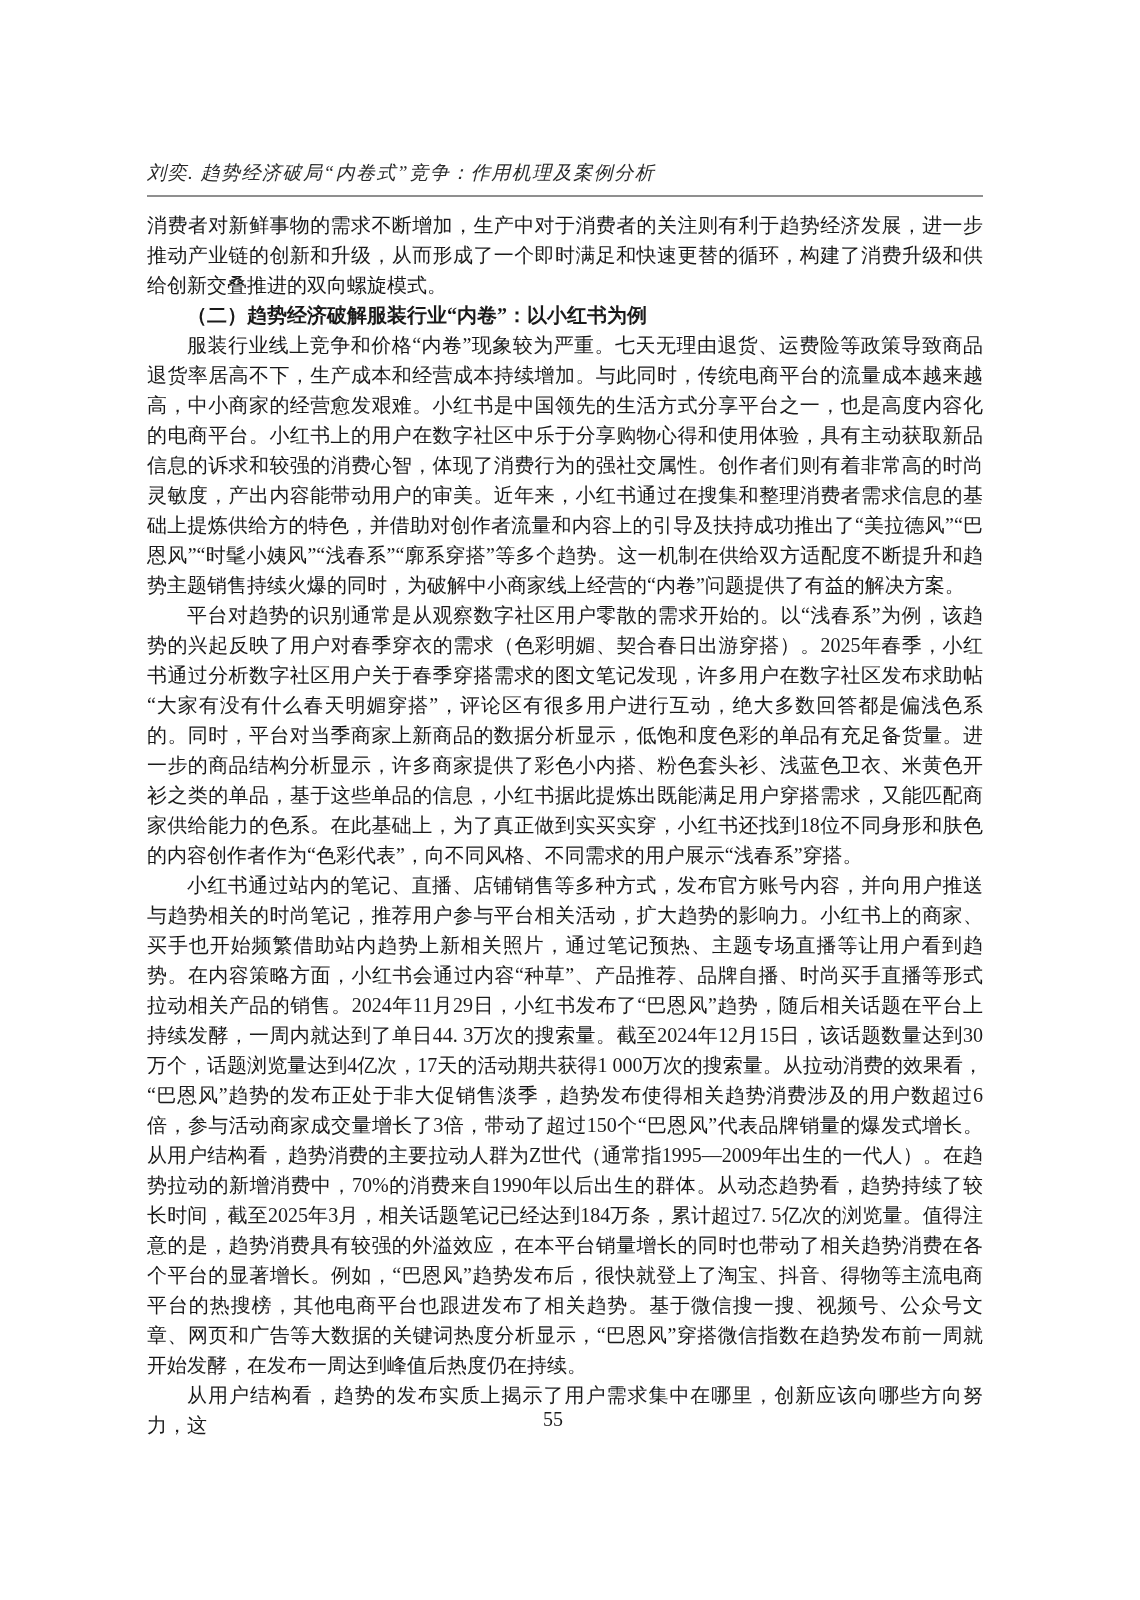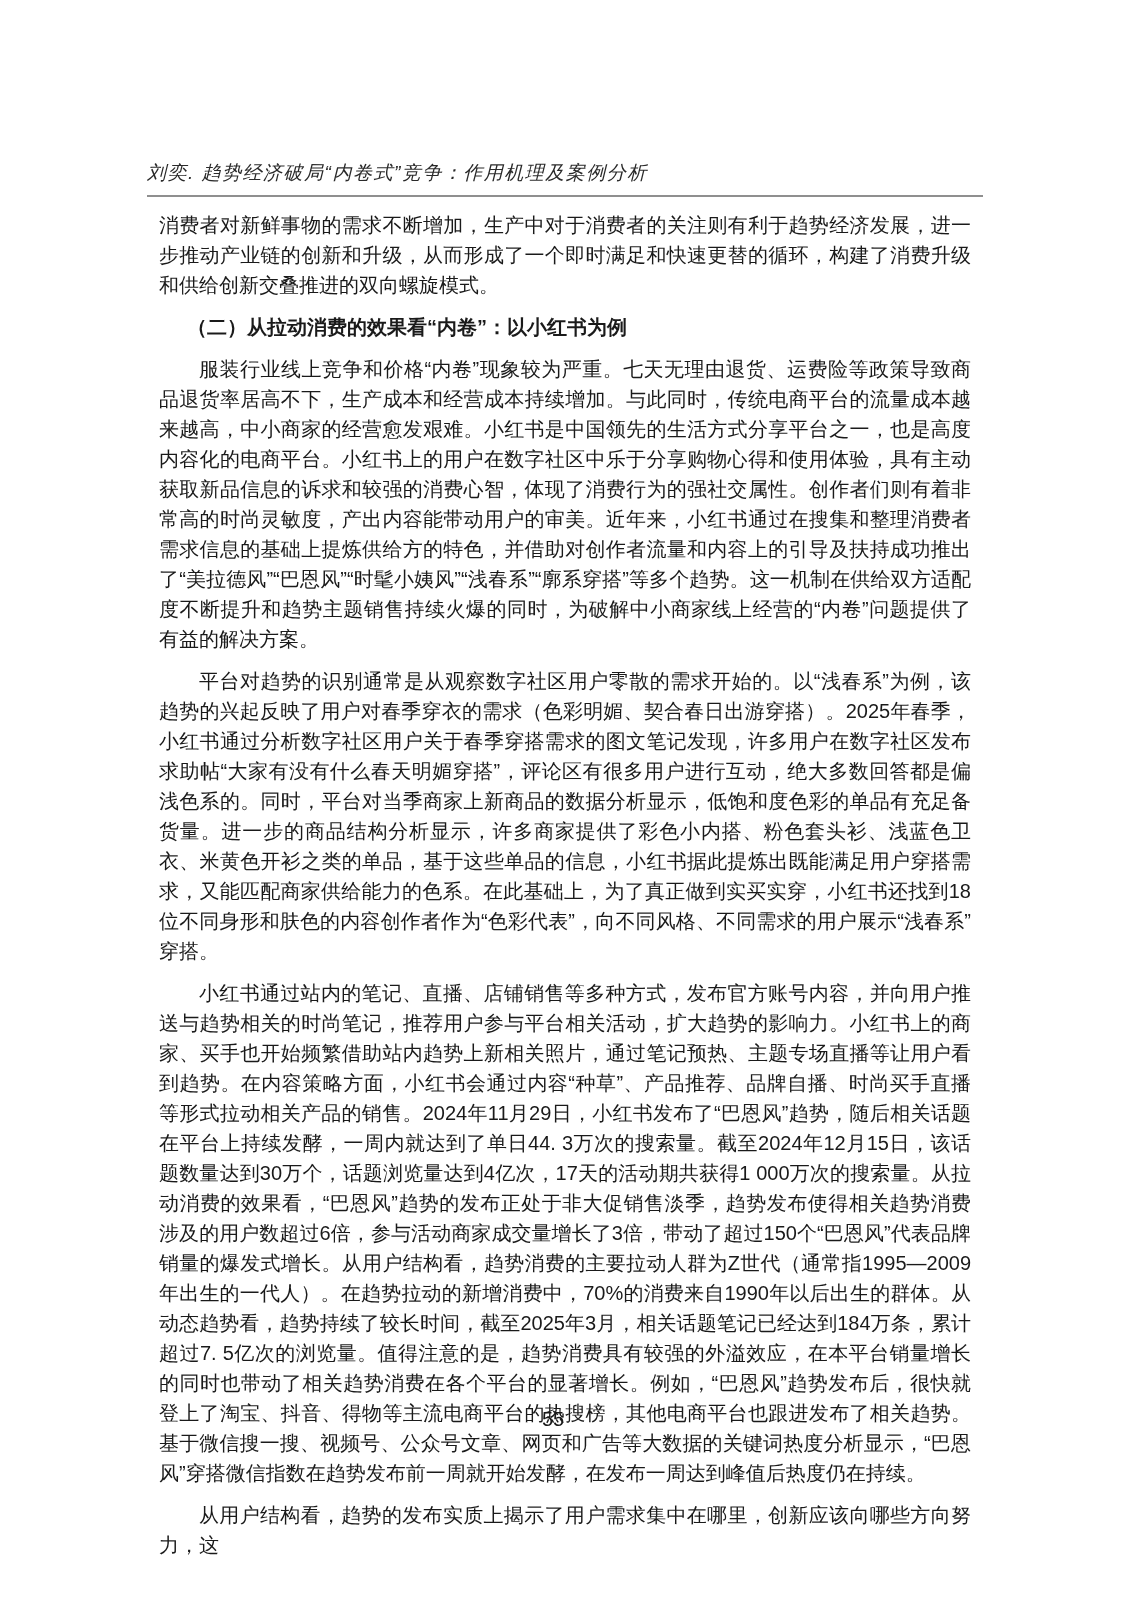--- a/index.html
+++ b/index.html
@@ -6,21 +6,21 @@
     margin: 0;
     padding: 0;
     background: #ffffff;
   }
   .page {
     position: relative;
     width: 1140px;
     height: 1600px;
     background: #ffffff;
     overflow: hidden;
-    font-family: Liberation Sans, sans-serif;
+    font-family: Liberation Serif, serif;
     color: #1a1a1a;
   }
   .content-column {
     position: absolute;
     left: 147px;
     top: 160px;
     width: 836px;
   }
   .running-header {
     font-style: italic;
@@ -30,21 +30,21 @@
     padding-bottom: 9px;
     border-bottom: 2px solid #8f8f8f;
   }
   .article-body {
     margin-top: 13px;
     font-size: 20px;
     line-height: 30px;
     text-align: justify;
   }
   .article-body p {
-    margin: 12px;
+    margin: 0;
     text-indent: 2em;
   }
   .article-body p.no-indent {
     text-indent: 0;
   }
   .section-heading {
     margin: 0;
     font-size: 20px;
     line-height: 30px;
     font-weight: bold;
@@ -68,21 +68,21 @@
   <div class="content-column">
 
     <div class="running-header">
       <span>刘奕. 趋势经济破局“内卷式”竞争：作用机理及案例分析</span>
     </div>
 
     <div class="article-body">
 
       <p class="no-indent">消费者对新鲜事物的需求不断增加，生产中对于消费者的关注则有利于趋势经济发展，进一步推动产业链的创新和升级，从而形成了一个即时满足和快速更替的循环，构建了消费升级和供给创新交叠推进的双向螺旋模式。</p>
 
-      <h3 class="section-heading">（二）从拉动消费的效果看“内卷”：以小红书为例</h3>
+      <h3 class="section-heading">（二）趋势经济破解服装行业“内卷”：以小红书为例</h3>
 
       <p>服装行业线上竞争和价格“内卷”现象较为严重。七天无理由退货、运费险等政策导致商品退货率居高不下，生产成本和经营成本持续增加。与此同时，传统电商平台的流量成本越来越高，中小商家的经营愈发艰难。小红书是中国领先的生活方式分享平台之一，也是高度内容化的电商平台。小红书上的用户在数字社区中乐于分享购物心得和使用体验，具有主动获取新品信息的诉求和较强的消费心智，体现了消费行为的强社交属性。创作者们则有着非常高的时尚灵敏度，产出内容能带动用户的审美。近年来，小红书通过在搜集和整理消费者需求信息的基础上提炼供给方的特色，并借助对创作者流量和内容上的引导及扶持成功推出了“美拉德风”“巴恩风”“时髦小姨风”“浅春系”“廓系穿搭”等多个趋势。这一机制在供给双方适配度不断提升和趋势主题销售持续火爆的同时，为破解中小商家线上经营的“内卷”问题提供了有益的解决方案。</p>
 
       <p>平台对趋势的识别通常是从观察数字社区用户零散的需求开始的。以“浅春系”为例，该趋势的兴起反映了用户对春季穿衣的需求（色彩明媚、契合春日出游穿搭）。2025年春季，小红书通过分析数字社区用户关于春季穿搭需求的图文笔记发现，许多用户在数字社区发布求助帖“大家有没有什么春天明媚穿搭”，评论区有很多用户进行互动，绝大多数回答都是偏浅色系的。同时，平台对当季商家上新商品的数据分析显示，低饱和度色彩的单品有充足备货量。进一步的商品结构分析显示，许多商家提供了彩色小内搭、粉色套头衫、浅蓝色卫衣、米黄色开衫之类的单品，基于这些单品的信息，小红书据此提炼出既能满足用户穿搭需求，又能匹配商家供给能力的色系。在此基础上，为了真正做到实买实穿，小红书还找到18位不同身形和肤色的内容创作者作为“色彩代表”，向不同风格、不同需求的用户展示“浅春系”穿搭。</p>
 
       <p>小红书通过站内的笔记、直播、店铺销售等多种方式，发布官方账号内容，并向用户推送与趋势相关的时尚笔记，推荐用户参与平台相关活动，扩大趋势的影响力。小红书上的商家、买手也开始频繁借助站内趋势上新相关照片，通过笔记预热、主题专场直播等让用户看到趋势。在内容策略方面，小红书会通过内容“种草”、产品推荐、品牌自播、时尚买手直播等形式拉动相关产品的销售。2024年11月29日，小红书发布了“巴恩风”趋势，随后相关话题在平台上持续发酵，一周内就达到了单日44. 3万次的搜索量。截至2024年12月15日，该话题数量达到30万个，话题浏览量达到4亿次，17天的活动期共获得1 000万次的搜索量。从拉动消费的效果看，“巴恩风”趋势的发布正处于非大促销售淡季，趋势发布使得相关趋势消费涉及的用户数超过6倍，参与活动商家成交量增长了3倍，带动了超过150个“巴恩风”代表品牌销量的爆发式增长。从用户结构看，趋势消费的主要拉动人群为Z世代（通常指1995—2009年出生的一代人）。在趋势拉动的新增消费中，70%的消费来自1990年以后出生的群体。从动态趋势看，趋势持续了较长时间，截至2025年3月，相关话题笔记已经达到184万条，累计超过7. 5亿次的浏览量。值得注意的是，趋势消费具有较强的外溢效应，在本平台销量增长的同时也带动了相关趋势消费在各个平台的显著增长。例如，“巴恩风”趋势发布后，很快就登上了淘宝、抖音、得物等主流电商平台的热搜榜，其他电商平台也跟进发布了相关趋势。基于微信搜一搜、视频号、公众号文章、网页和广告等大数据的关键词热度分析显示，“巴恩风”穿搭微信指数在趋势发布前一周就开始发酵，在发布一周达到峰值后热度仍在持续。</p>
 
       <p>从用户结构看，趋势的发布实质上揭示了用户需求集中在哪里，创新应该向哪些方向努力，这</p>
 
     </div>

